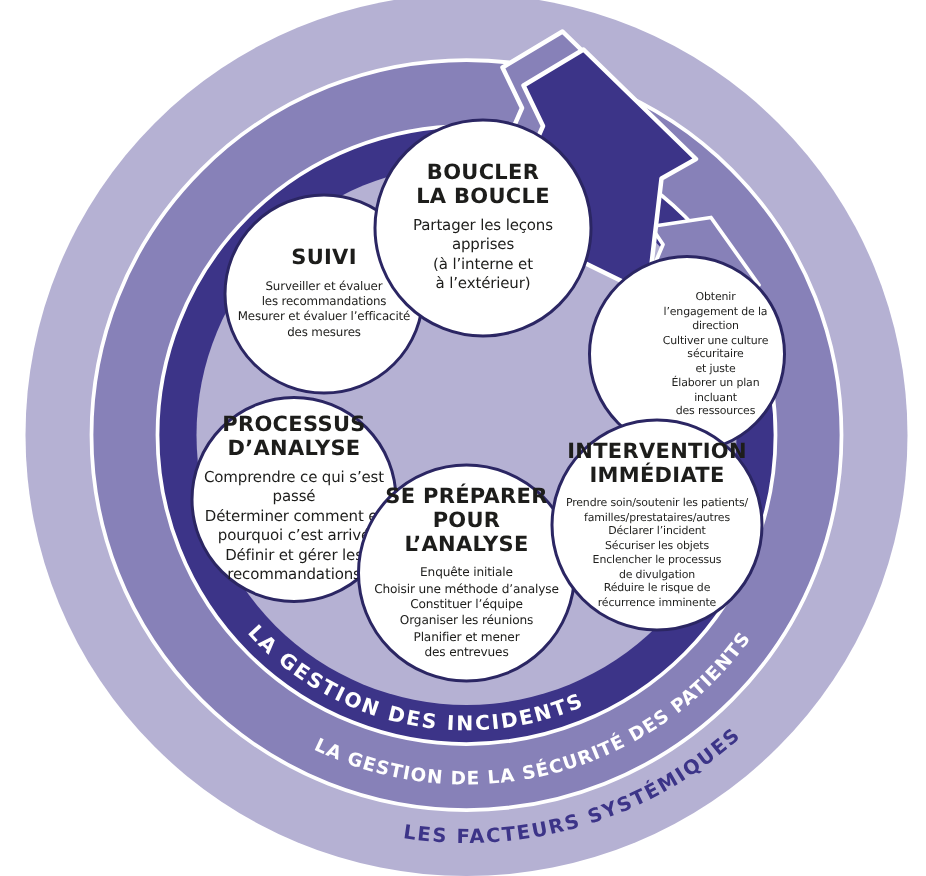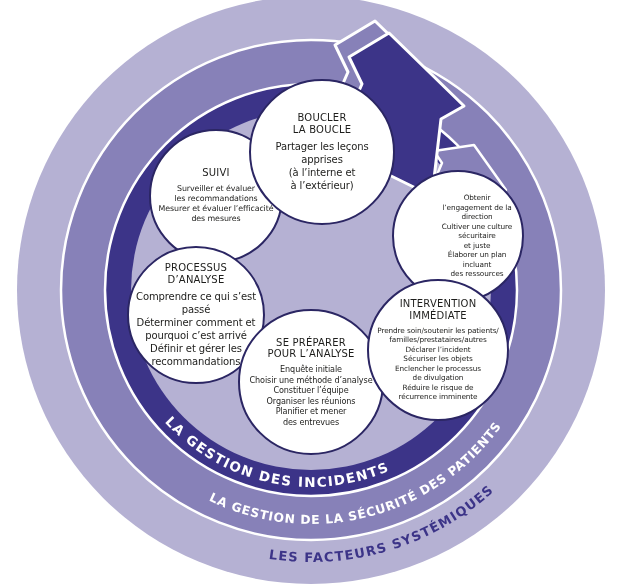--- a/index.html
+++ b/index.html
@@ -21,37 +21,37 @@
     border:2.5px solid #2b2663;
     border-radius:50%;
     display:flex;flex-direction:column;
     align-items:center;justify-content:center;
     text-align:center;
     box-sizing:border-box;
     color:#1d1d1b;
     padding:6px;
   }
   .node .title{
-    font-weight:normal;
-    font-size:10px;
+    font-weight:bold;
+    font-size:14px;
     line-height:1.12;
     letter-spacing:0.2px;
     white-space:pre-line;
     margin-bottom:5px;
   }
   .node .body{
     font-size:8px;
     line-height:1.3;
     letter-spacing:-0.1px;
     white-space:pre-line;
   }
   .node-suivi   {left:149px;top:129px;width:134px;height:134px;}
   .node-boucler {left:249px;top:79px; width:146px;height:146px;}
   .node-avant   {left:392px;top:170px;width:132px;height:132px;}
-  .node-processus{left:127px;top:246px;width:138px;height:138px;}
+  .node-processus{left:127px;top:264px;width:138px;height:138px;}
   .node-intervention{left:367px;top:279px;width:142px;height:142px;}
   .node-preparer{left:238px;top:309px;width:146px;height:146px;}
   .node-boucler .body{font-size:10px;}
   .node-avant .body{font-size:7.3px;margin-left:38px;}
   .node-suivi .body{font-size:7.9px;}
   .node-intervention .body{font-size:7.3px;}
   .node-processus .body{font-size:10px;}
   .node-preparer .body{font-size:8.1px;}
 </style>
 </head>

